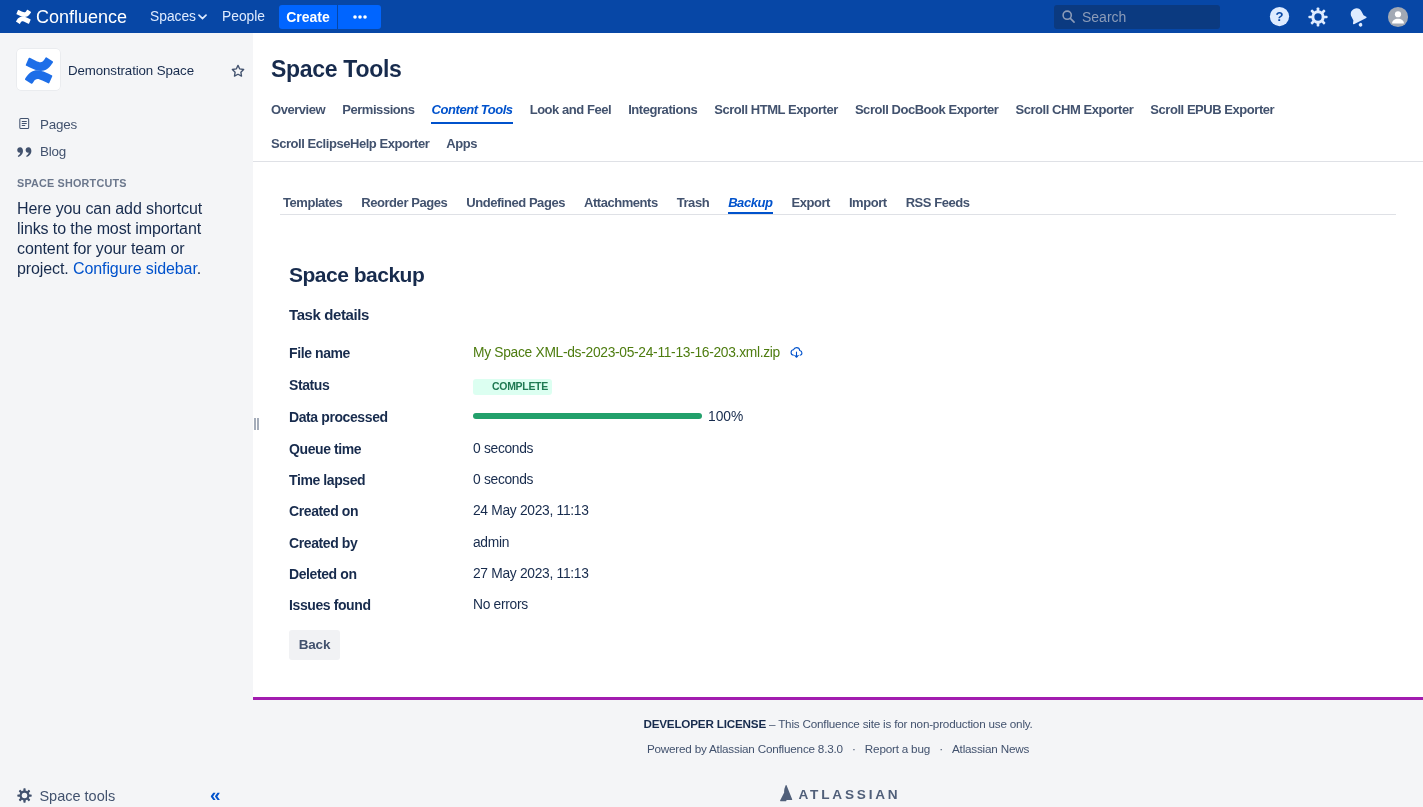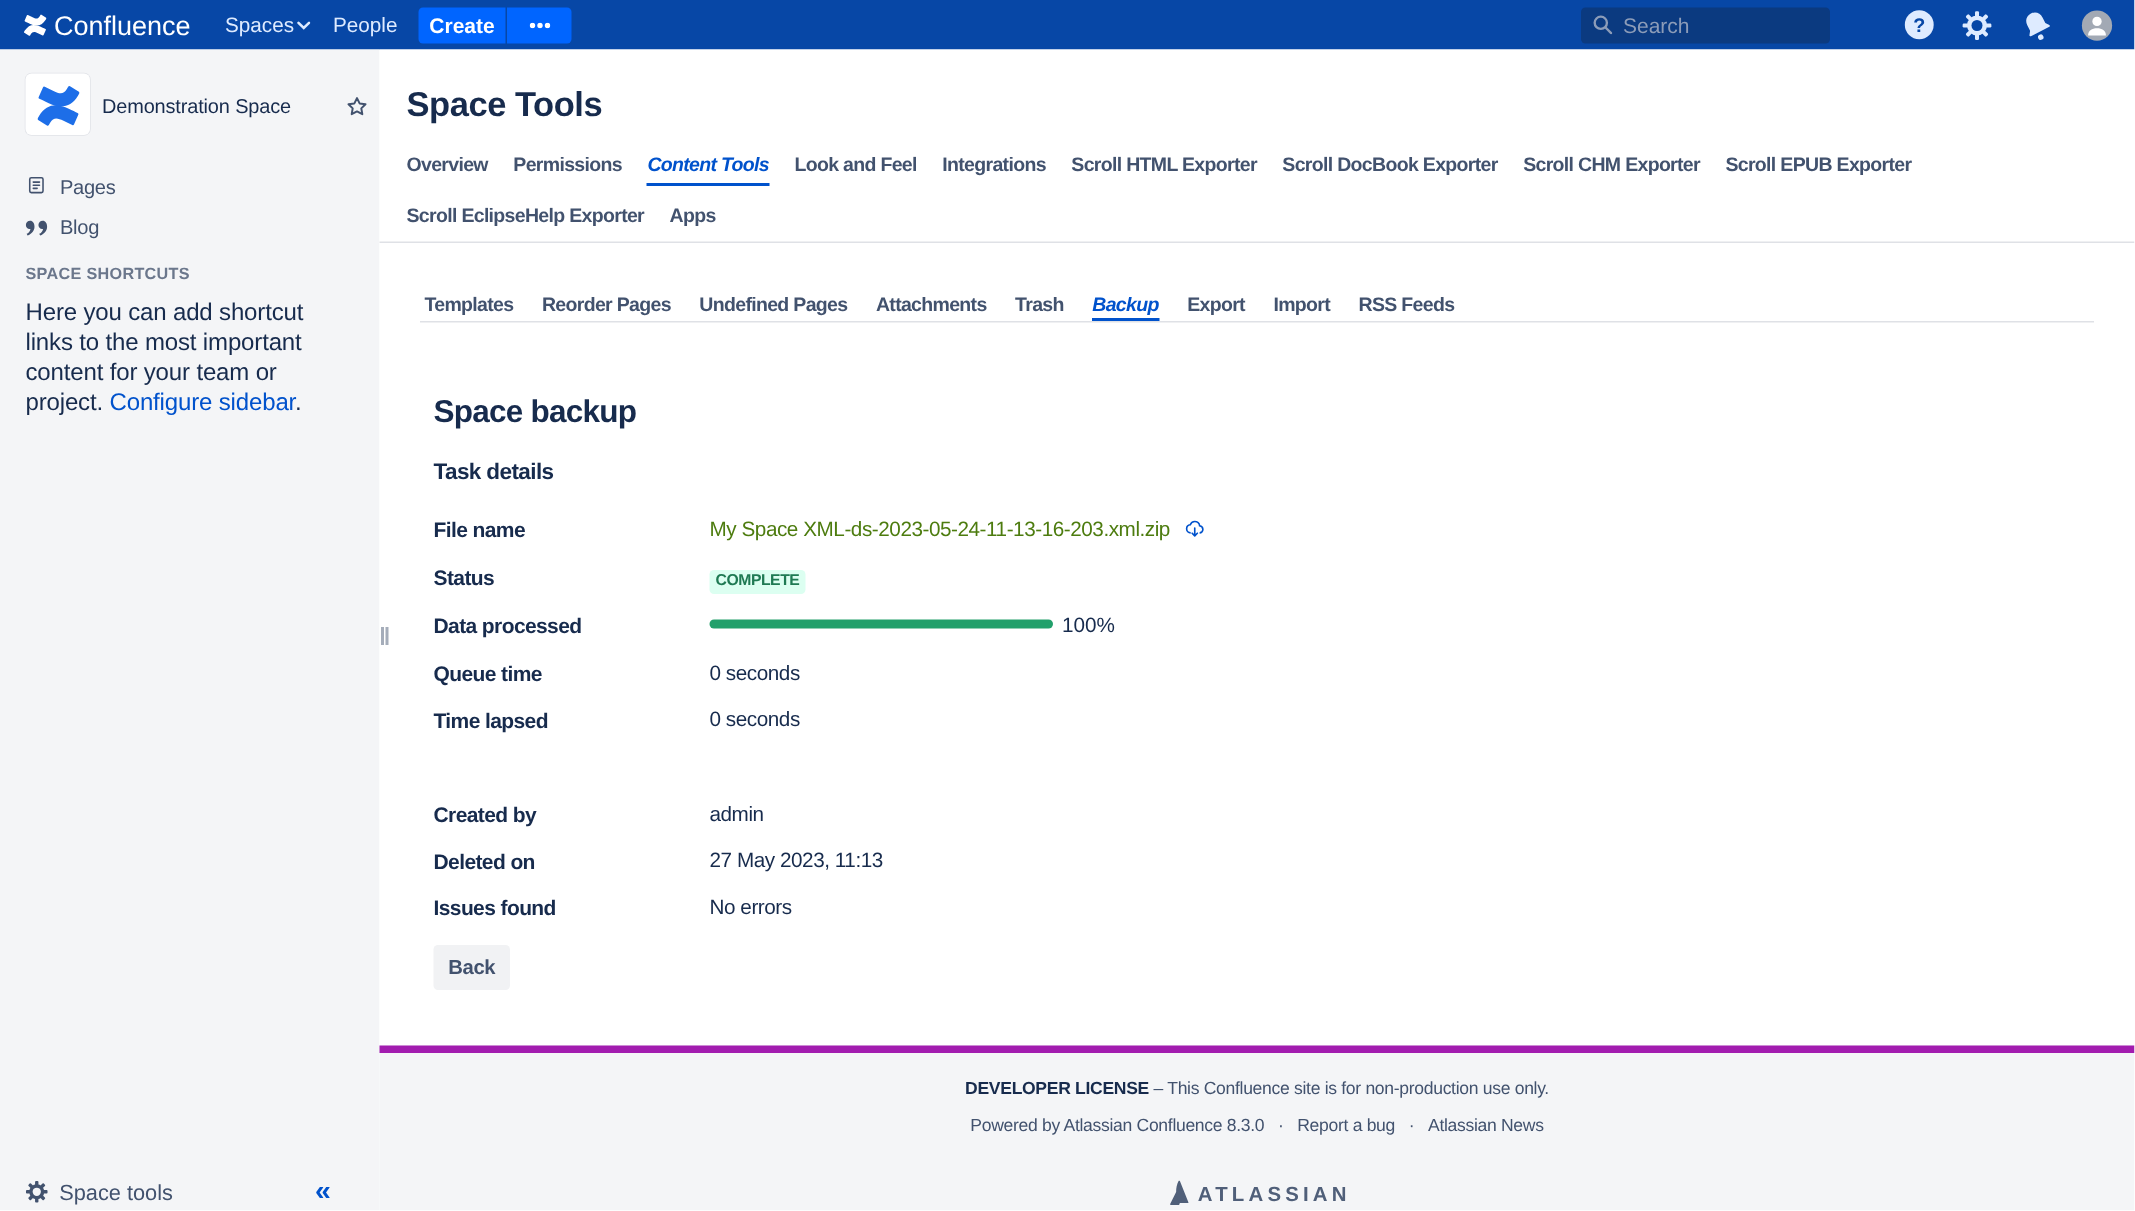--- a/index.html
+++ b/index.html
@@ -43,27 +43,27 @@
   .ul2 { position:absolute; left:475px; top:179px; width:45px; height:2.4px; background:#0052CC; }
   .rule1 { position:absolute; left:0px; top:128px; width:1170px; height:1px; background:#DFE1E6; }
   .rule2 { position:absolute; left:27px; top:181px; width:1116px; height:1px; background:#DFE1E6; }
 
   .h2 { position:absolute; left:36px; top:230px; font-size:21px; font-weight:700; color:#172B4D; letter-spacing:-0.5px; }
   .h3 { position:absolute; left:36px; top:273px; font-size:15px; font-weight:700; color:#172B4D; letter-spacing:-0.4px; }
   .row { position:absolute; left:36px; width:900px; height:31px; }
   .row .lbl { position:absolute; left:0; top:0; font-size:14px; font-weight:700; color:#172B4D; letter-spacing:-0.4px; }
   .row .val { position:absolute; left:184px; top:0; font-size:13.8px; color:#172B4D; letter-spacing:-0.3px; }
   .row .val a { color:#4d7c0f; text-decoration:none; letter-spacing:-0.3px; }
-  .loz { display:inline-block; background:#DCFFF1; color:#1F7A53; font-size:10.5px; font-weight:700; letter-spacing:-0.3px; padding:2px 4px 2px 4px; border-radius:3px; position:relative; top:1px; line-height:11.5px; }
+  .loz { display:inline-block; background:#DCFFF1; color:#1F7A53; font-size:10.5px; font-weight:700; letter-spacing:-0.3px; padding:2px 4px 2px 19px; border-radius:3px; position:relative; top:1px; line-height:11.5px; }
   .bar { position:absolute; left:184px; top:4px; width:229px; height:6px; border-radius:3px; background:#22A06B; }
   .pct { position:absolute; left:419px; top:0; font-size:13.8px; color:#172B4D; }
   .btn-back { position:absolute; left:36px; top:597px; width:51px; height:30px; background:#F1F2F4; border-radius:3px; text-align:center; line-height:30px; font-size:13.5px; font-weight:700; color:#42526E; letter-spacing:-0.2px; }
 
   
-  .foot { position:absolute; left:253px; top:697px; width:1170px; height:110px; background:#F4F5F7; border-top:5px solid #a21caf; text-align:center; color:#42526E; }
+  .foot { position:absolute; left:253px; top:697px; width:1170px; height:110px; background:#F4F5F7; border-top:3px solid #a21caf; text-align:center; color:#42526E; }
   .foot .l1 { margin-top:17px; font-size:11.7px; letter-spacing:-0.2px; }
   .foot .l2 { margin-top:12px; font-size:11.7px; letter-spacing:-0.2px; }
   .foot b { color:#172B4D; }
   .atl { margin-top:30px; }
 </style>
 </head>
 <body>
 
 <div class="hdr">
   <svg class="hdr-logo" width="15" height="15" viewBox="0 0 24 24">
@@ -216,20 +216,24 @@
       <div class="pct">100%</div>
     </div>
   <div class="row" style="top:408px;">
       <div class="lbl">Queue time</div>
       <div class="val">0 seconds</div>
     </div>
   <div class="row" style="top:439px;">
       <div class="lbl">Time lapsed</div>
       <div class="val">0 seconds</div>
     </div>
+  <div class="row" style="top:470px;">
+      <div class="lbl">Created on</div>
+      <div class="val">24 May 2023, 11:13</div>
+    </div>
   <div class="row" style="top:502px;">
       <div class="lbl">Created by</div>
       <div class="val">admin</div>
     </div>
   <div class="row" style="top:533px;">
       <div class="lbl">Deleted on</div>
       <div class="val">27 May 2023, 11:13</div>
     </div>
   <div class="row" style="top:564px;">
       <div class="lbl">Issues found</div>

